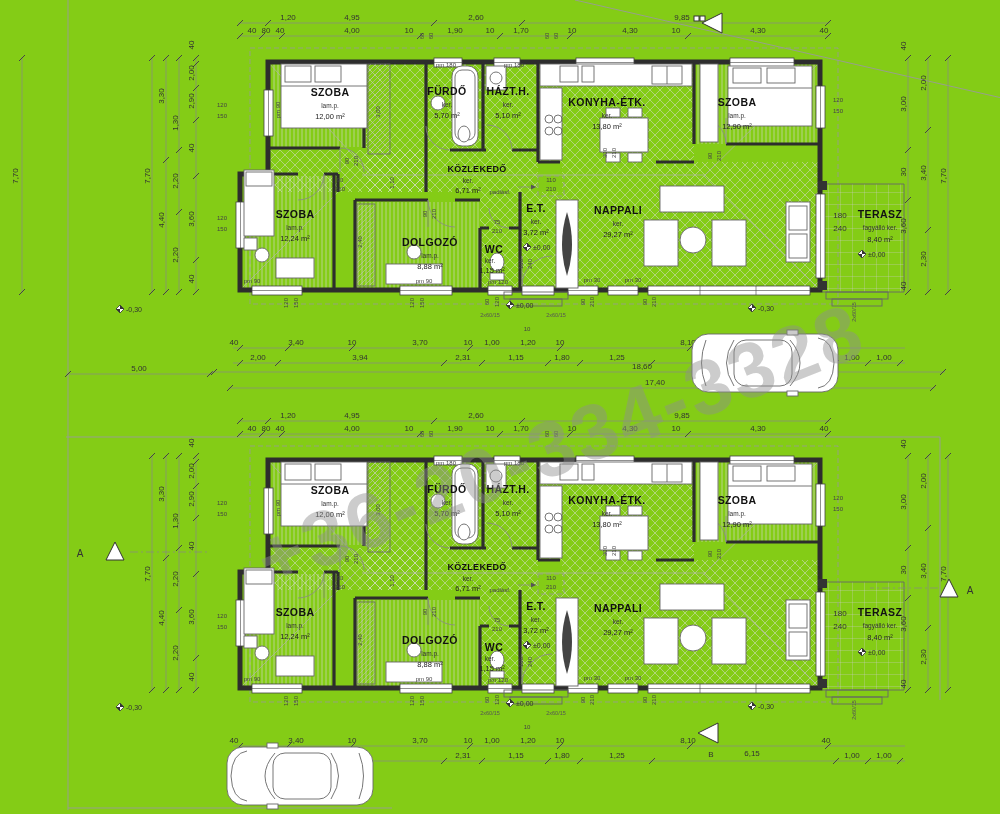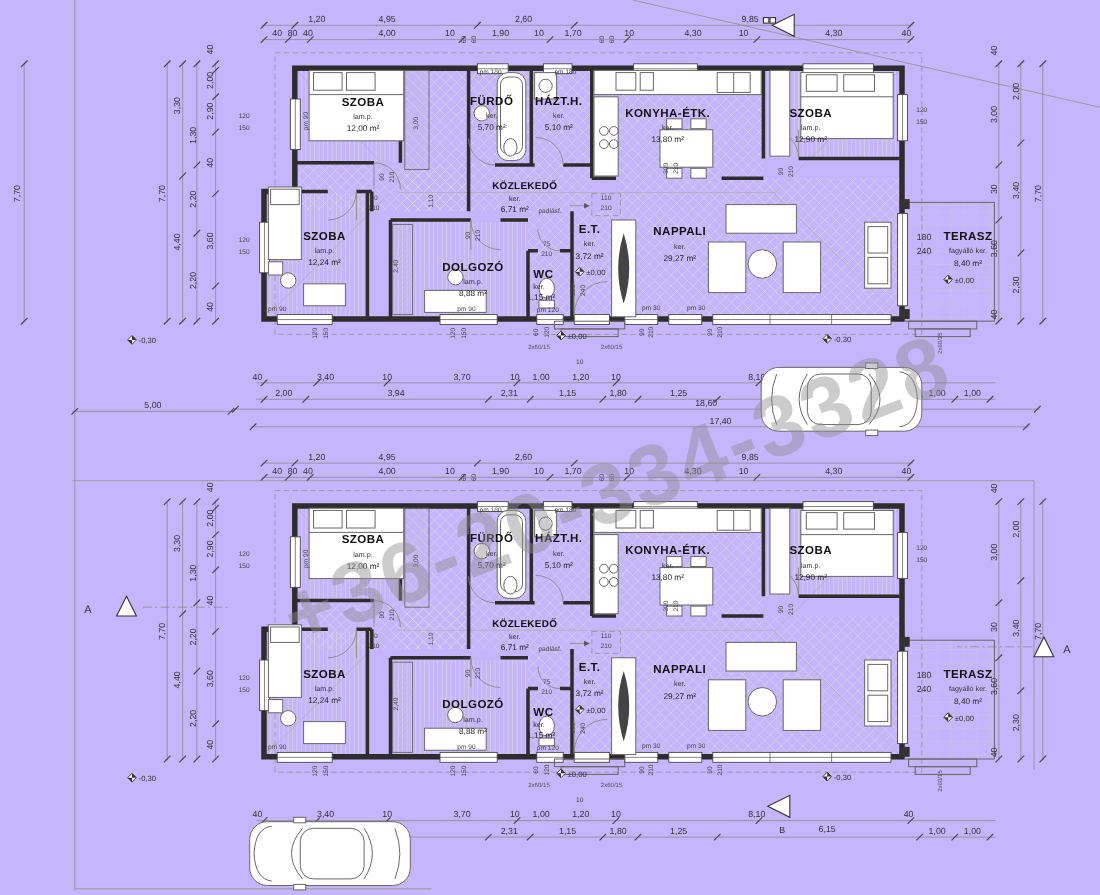--- a/index.html
+++ b/index.html
@@ -1,16 +1,16 @@
 <!DOCTYPE html>
 <html><head>
 <meta charset="utf-8">
 <style>
   html,body{margin:0;padding:0;background:#fff}
-  .canvas{position:relative;width:1000px;height:814px;background:#c4b5fd;overflow:hidden}
+  .canvas{position:relative;width:1000px;height:814px;background:#84cc16;overflow:hidden}
   svg text{font-family:"Liberation Sans",sans-serif;fill:#333}
   .dim{font-size:8px;text-anchor:middle}
   .sm{font-size:6px;text-anchor:middle;fill:#444}
   .xs{font-size:5.5px;text-anchor:middle;fill:#555}
   .rn{font-size:10.5px;font-weight:700;text-anchor:middle;fill:#111;letter-spacing:.4px}
   .rn2{font-size:9px;font-weight:700;text-anchor:middle;fill:#111;letter-spacing:.3px}
   .rs{font-size:6.5px;text-anchor:middle;fill:#333}
   .ra{font-size:7.5px;text-anchor:middle;fill:#222}
   .st{font-size:7px;text-anchor:start;fill:#333}
   .wm{font-size:78px;font-weight:700;fill:#8f8f8f;opacity:.45;text-anchor:middle;letter-spacing:3px}

